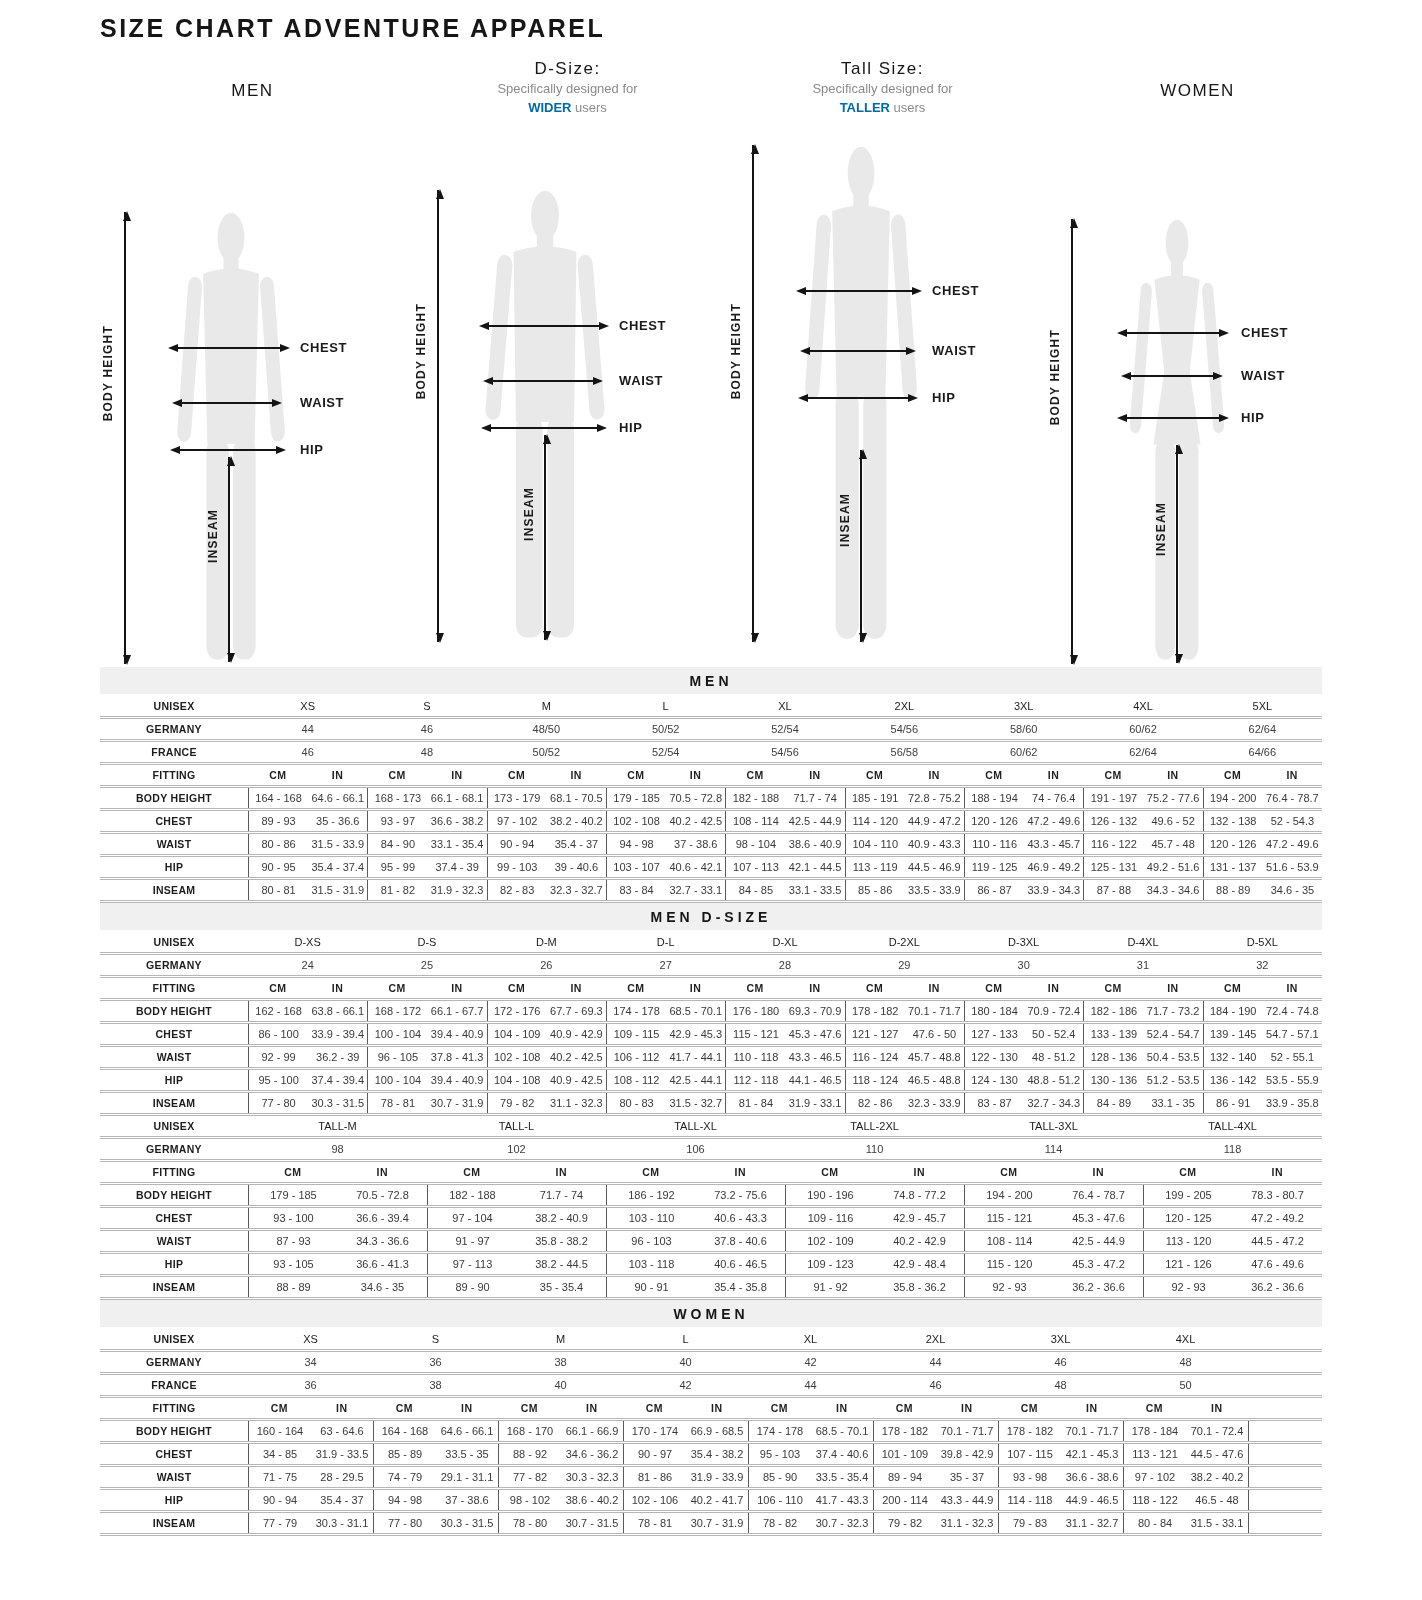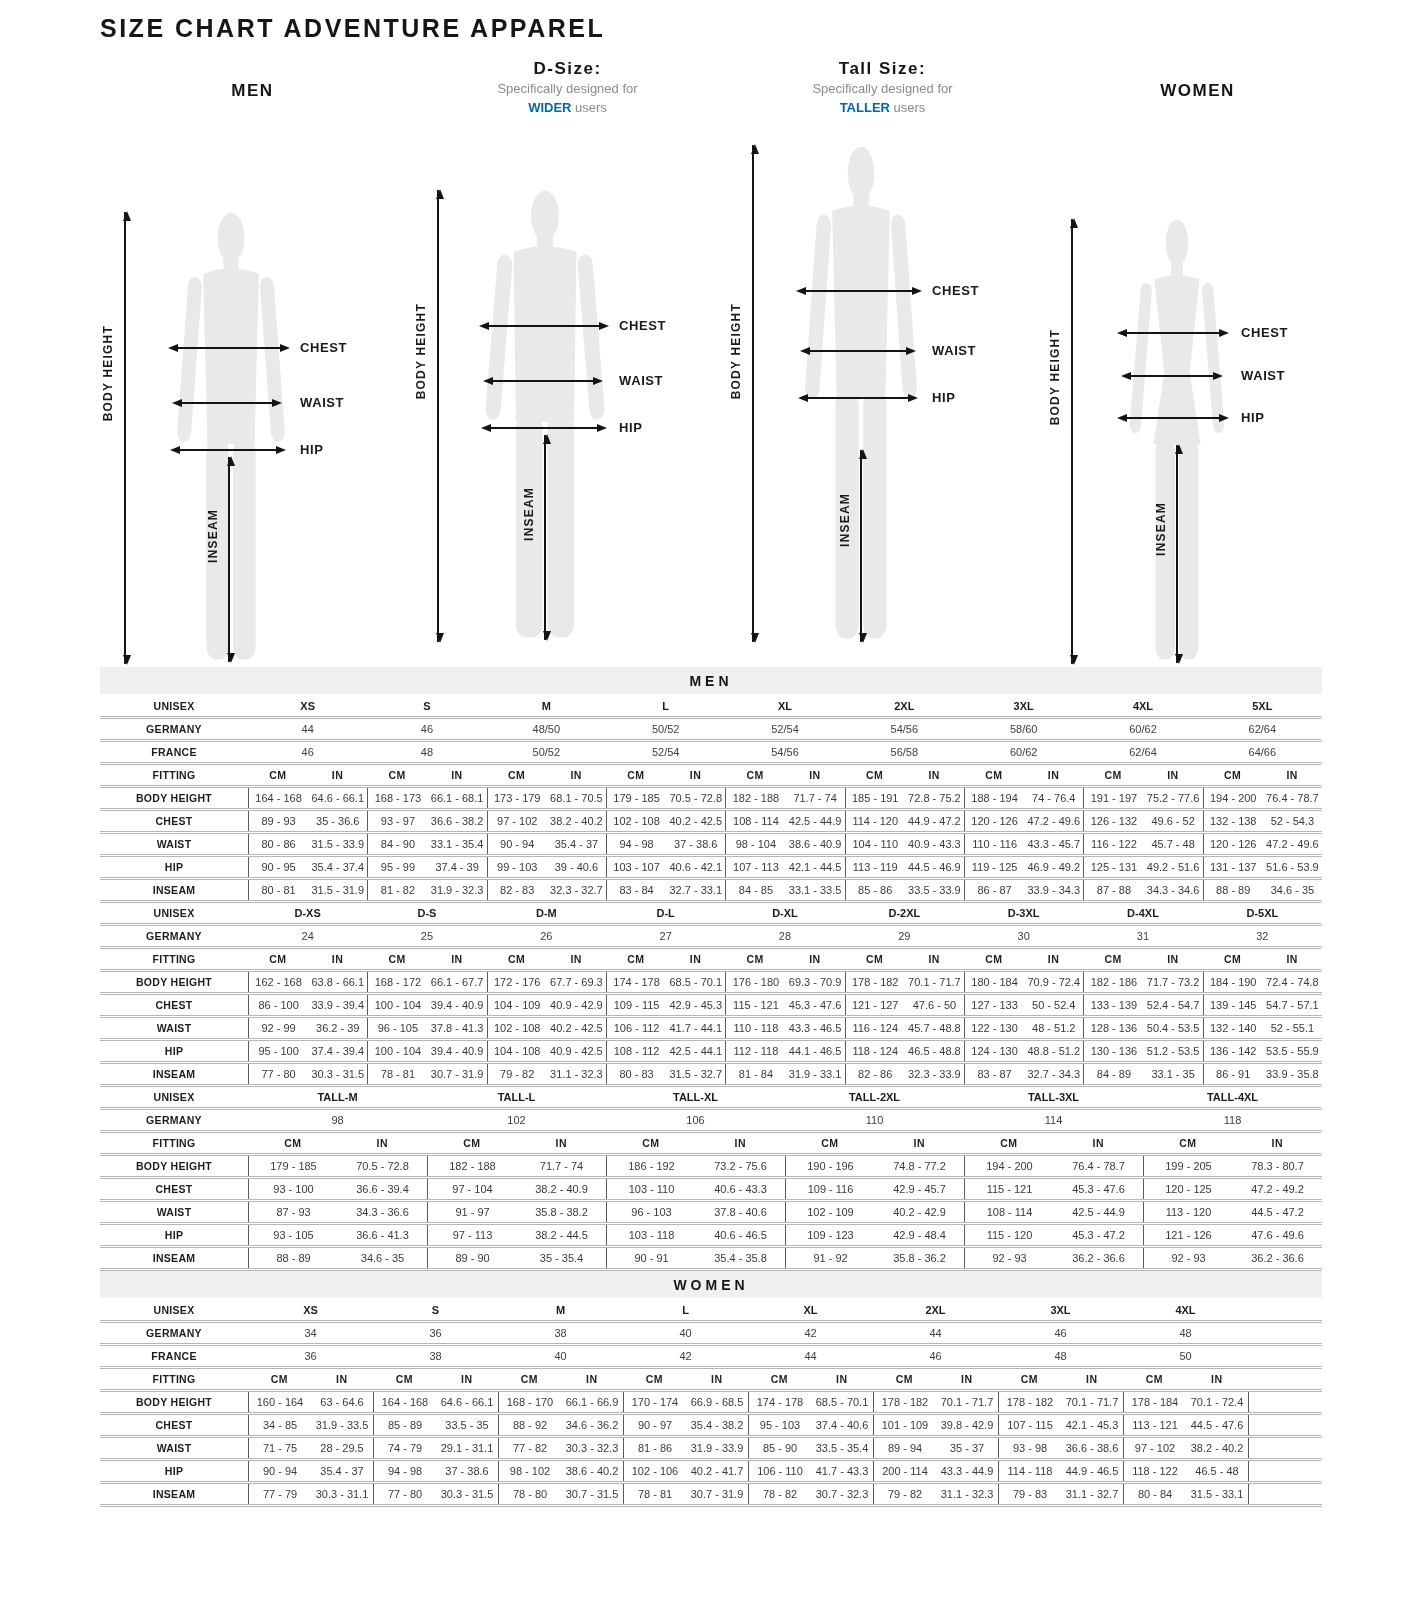--- a/index.html
+++ b/index.html
@@ -7,21 +7,21 @@
   .page { width:1422px; height:1600px; overflow:hidden; background:#fff; }
   .inner { padding:14px 50px 0 100px; }
 
   
   .page-title { font-size:25px; font-weight:bold; letter-spacing:2.5px; color:#161616; }
 
   
   .figures { display:flex; justify-content:space-between; width:1250px; margin-top:14px; height:602px; }
   .fig { width:305px; position:relative; }
   .fig-head { height:76px; text-align:center; }
-  .fig-head .big { font-size:17px; font-weight:bold; letter-spacing:1.5px; color:#161616; }
+  .fig-head .big { font-size:17px; font-weight:normal; letter-spacing:1.5px; color:#161616; }
   .fig-head.single .big { margin-top:24px; display:block; }
   .fig-head.multi .big { margin-top:2px; display:block; }
   .sub { font-size:13px; color:#8b8b8b; line-height:1.35; }
   .sub b { color:#0369a1; }
   .canvas { position:relative; height:524px; }
   .sil { position:absolute; }
 
   
   .arr-v { position:absolute; width:0; border-left:2px solid #141414; }
   .arr-v::before, .arr-v::after { content:""; position:absolute; left:-3px;
@@ -91,21 +91,21 @@
   .f4 .insl   { left:109px; top:345px; }
 
   
   .tables { width:1222px; margin-top:8px; }
   .band { background:#f0f0f0; min-height:27px; display:flex; align-items:center; justify-content:center;
     font-size:14px; font-weight:bold; letter-spacing:4px; color:#161616; margin-bottom:2px; }
   .trow { display:grid; align-items:stretch; min-height:23px; border-bottom:3px double #b6b6b6; background:#fff; }
   .lbl { font-weight:bold; font-size:10.5px; letter-spacing:0.3px; display:flex; align-items:center;
     justify-content:center; color:#1c1c1c; text-align:right; }
   .hcell { display:flex; align-items:center; justify-content:center; font-size:11px; color:#3d3d3d; }
-  .sizes .hcell { font-weight:bold; color:#1c1c1c; }
+  .sizes .hcell { font-weight:normal; color:#1c1c1c; }
   .group { display:flex; align-items:center; }
   .meas .group, .meas .filler { border-left:1px solid #5a5a5a; }
   .half { flex:1; text-align:center; font-size:11px; color:#3a3a3a; white-space:nowrap; }
   .fit .half { font-weight:bold; color:#1f1f1f; font-size:10.5px; letter-spacing:0.4px; }
   .filler { }
 </style>
 </head>
 <body>
 
 <div class="page">
@@ -501,20 +501,21 @@
               <div class="half">87 - 88</div>
               <div class="half">34.3 - 34.6</div>
             </div>
             <div class="group">
               <div class="half">88 - 89</div>
               <div class="half">34.6 - 35</div>
             </div>
           </div>
         </div>
         <div class="tbl">
+          <div class="band">MEN D-SIZE</div>
           <div class="trow hdr sizes" style="grid-template-columns: 148px repeat(9, 1fr);">
             <div class="lbl">UNISEX</div>
             <div class="hcell">D-XS</div>
             <div class="hcell">D-S</div>
             <div class="hcell">D-M</div>
             <div class="hcell">D-L</div>
             <div class="hcell">D-XL</div>
             <div class="hcell">D-2XL</div>
             <div class="hcell">D-3XL</div>
             <div class="hcell">D-4XL</div>

